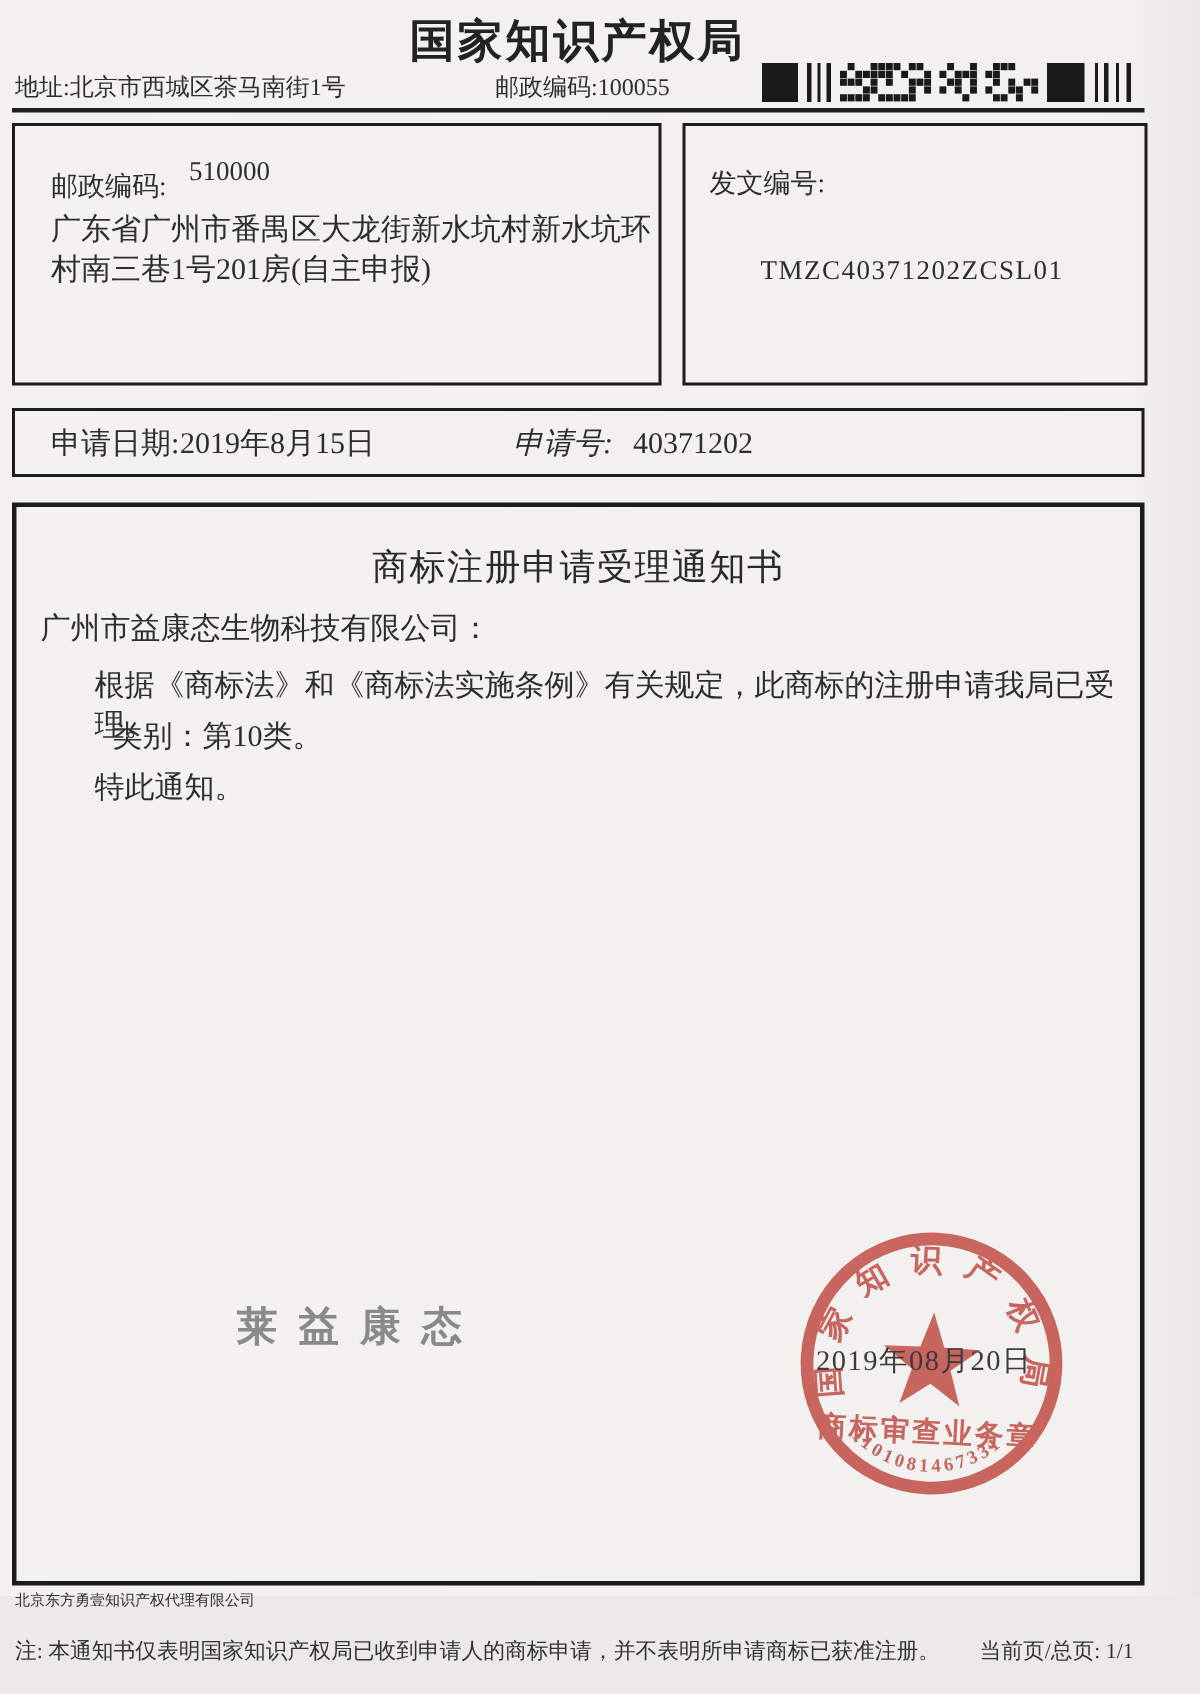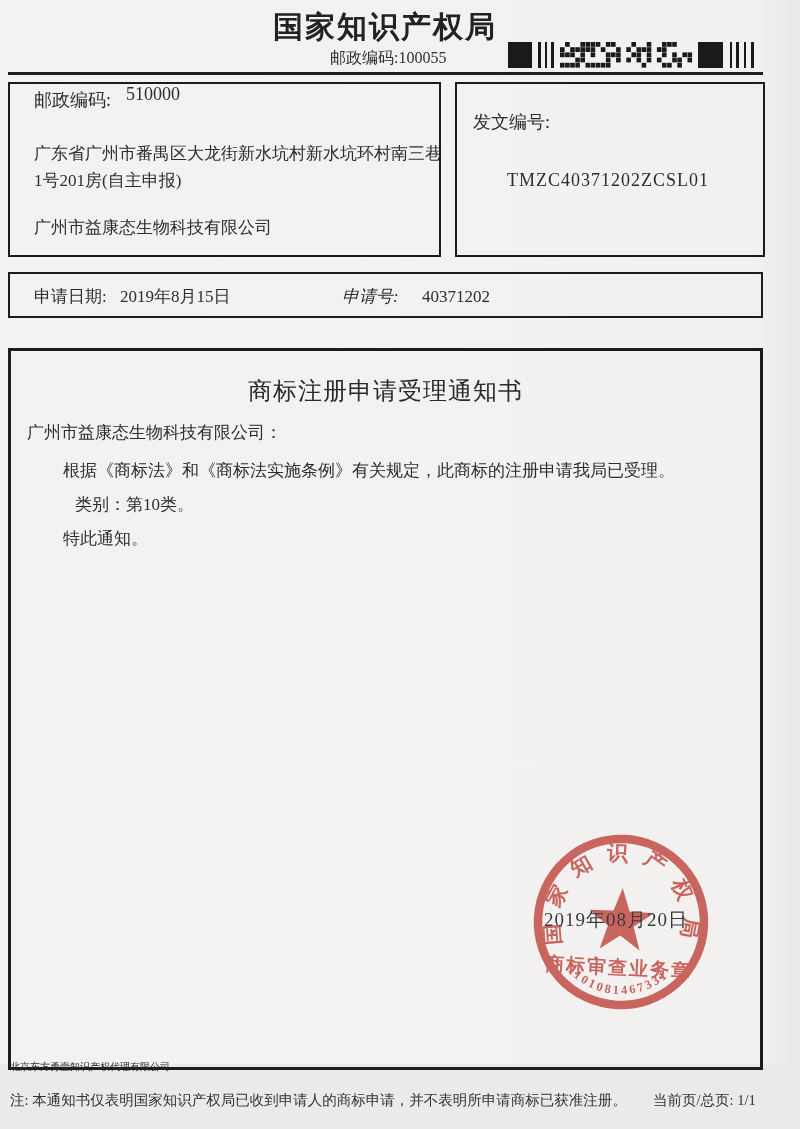--- a/index.html
+++ b/index.html
@@ -21,22 +21,22 @@
     left:0;top:7px;width:770px;text-align:center;
     font-size:30px;font-weight:600;letter-spacing:2px;color:#222;
   }
   .hdr-line{left:0;top:48px;font-size:16px;color:#2e2e2e;}
   .hdr-rule{left:8px;top:72px;width:755px;height:3px;background:#1e1e1e;}
   
   .box{border:2px solid #1c1c1c;background:transparent;}
   .recipient-box{left:8px;top:82px;width:429px;height:171px;}
   .dispatch-box{left:455px;top:82px;width:306px;height:171px;}
   .app-box{left:8px;top:272px;width:751px;height:42px;}
-  .main-box{left:8px;top:348px;width:749px;height:716px;border-width:3px;}
-  .t17{font-size:17px;line-height:27px;color:#2d2d2d;}
+  .main-box{left:8px;top:335px;width:749px;height:716px;border-width:3px;}
+  .t17{font-size:20px;line-height:27px;color:#2d2d2d;}
   .t18{font-size:18px;color:#2d2d2d;}
   .addr-wrap{width:414px;}
   .notice-title{
     left:0;top:24px;width:100%;text-align:center;
     font-size:24px;letter-spacing:1px;color:#2a2a2a;
   }
   .mono-sp{letter-spacing:1px;}
   
   .tm-logo{
     left:147px;top:528px;
@@ -54,20 +54,21 @@
   .note-line{left:10px;top:1091px;font-size:14.5px;color:#323232;}
   .page-ind{left:653px;top:1091px;font-size:14.5px;color:#323232;text-align:right;}
   .barcode{left:508px;top:42px;}
 </style>
 </head>
 <body>
 
 <div class="page">
 
   <div class="abs org-title">国家知识产权局</div>
+  <div class="abs hdr-line" style="left:10px;">地址:北京市西城区茶马南街1号</div>
   <div class="abs hdr-line" style="left:330px;">邮政编码:100055</div>
   <svg class="abs barcode" width="252" height="26" id="barcode-svg">
       <rect x="0" y="0" w="24" width="24" height="26" fill="#1a1a1a"></rect>
       <rect x="30" y="0" w="3" width="3" height="26" fill="#1a1a1a"></rect>
       <rect x="37" y="0" w="2" width="2" height="26" fill="#1a1a1a"></rect>
       <rect x="43" y="0" w="3" width="3" height="26" fill="#1a1a1a"></rect>
       <rect x="52" y="5.2" w="4.6" width="4.6" height="4.8" fill="#1a1a1a"></rect>
       <rect x="52" y="10.4" w="4.6" width="4.6" height="4.8" fill="#1a1a1a"></rect>
       <rect x="52" y="20.8" w="4.6" width="4.6" height="4.8" fill="#1a1a1a"></rect>
       <rect x="57.1" y="0" w="4.6" width="4.6" height="4.8" fill="#1a1a1a"></rect>
@@ -134,24 +135,23 @@
       <rect x="179.5" y="15.600000000000001" w="4.6" width="4.6" height="4.8" fill="#1a1a1a"></rect>
       <rect x="190" y="0" w="25" width="25" height="26" fill="#1a1a1a"></rect>
       <rect x="222" y="0" w="2" width="2" height="26" fill="#1a1a1a"></rect>
       <rect x="228" y="0" w="3" width="3" height="26" fill="#1a1a1a"></rect>
       <rect x="236" y="0" w="2" width="2" height="26" fill="#1a1a1a"></rect>
       <rect x="243" y="0" w="3" width="3" height="26" fill="#1a1a1a"></rect>
     </svg>
   <div class="abs hdr-rule"></div>
 
   <div class="abs box recipient-box">
-    <span class="abs t18" style="left:24px;top:4px;">邮政编码:</span>
-    <span class="abs t18" style="left:116px;top:0;">510000</span>
+    <span class="abs t18" style="left:24px;top:28px;">邮政编码:</span>
+    <span class="abs t18" style="left:116px;top:20px;">510000</span>
     <div class="abs t17 addr-wrap" style="left:24px;top:56px;">广东省广州市番禺区大龙街新水坑村新水坑环村南三巷1号201房(自主申报)</div>
-    <div class="abs t17" style="left:24px;top:130px;">广州市益康态生物科技有限公司</div>
   </div>
 
   <div class="abs box dispatch-box">
     <span class="abs t18" style="left:16px;top:26px;">发文编号:</span>
     <span class="abs t18 mono-sp" style="left:50px;top:86px;">TMZC40371202ZCSL01</span>
   </div>
 
   <div class="abs box app-box">
     <span class="abs t17" style="left:24px;top:9px;">申请日期:</span>
     <span class="abs t17" style="left:110px;top:9px;">2019年8月15日</span>
@@ -159,20 +159,21 @@
     <span class="abs t17" style="left:412px;top:9px;">40371202</span>
   </div>
 
   <div class="abs box main-box">
     <div class="abs notice-title">商标注册申请受理通知书</div>
     <div class="abs t17" style="left:16px;top:68px;">广州市益康态生物科技有限公司：</div>
     <div class="abs t17" style="left:52px;top:106px;width:690px;">根据《商标法》和《商标法实施条例》有关规定，此商标的注册申请我局已受理。</div>
     <div class="abs t17" style="left:52px;top:140px;margin-left:12px;">类别：第10类。</div>
     <div class="abs t17" style="left:52px;top:174px;">特此通知。</div>
 
+    <div class="abs tm-logo">莱益康态</div>
 
     <svg class="abs seal-svg" viewBox="-106 -106 212 212">
       <g transform="rotate(3)" opacity="0.88">
         <circle cx="0" cy="0" r="83" fill="none" stroke="#c4524c" stroke-width="8.5"></circle>
         <polygon points="0,-34 8,-11 32.3,-10.5 12.9,4.2 20,27.5 0,13.6 -20,27.5 -12.9,4.2 -32.3,-10.5 -8,-11" fill="#c4524c"></polygon>
         <defs>
           <path id="arcTop" d="M -52 34 A 62 62 0 1 1 52 34" fill="none"></path>
           <path id="arcBottom" d="M -66 29 A 72 72 0 0 0 66 29" fill="none"></path>
         </defs>
         <text font-size="21" font-weight="600" letter-spacing="14" fill="#c4524c" text-anchor="middle">

